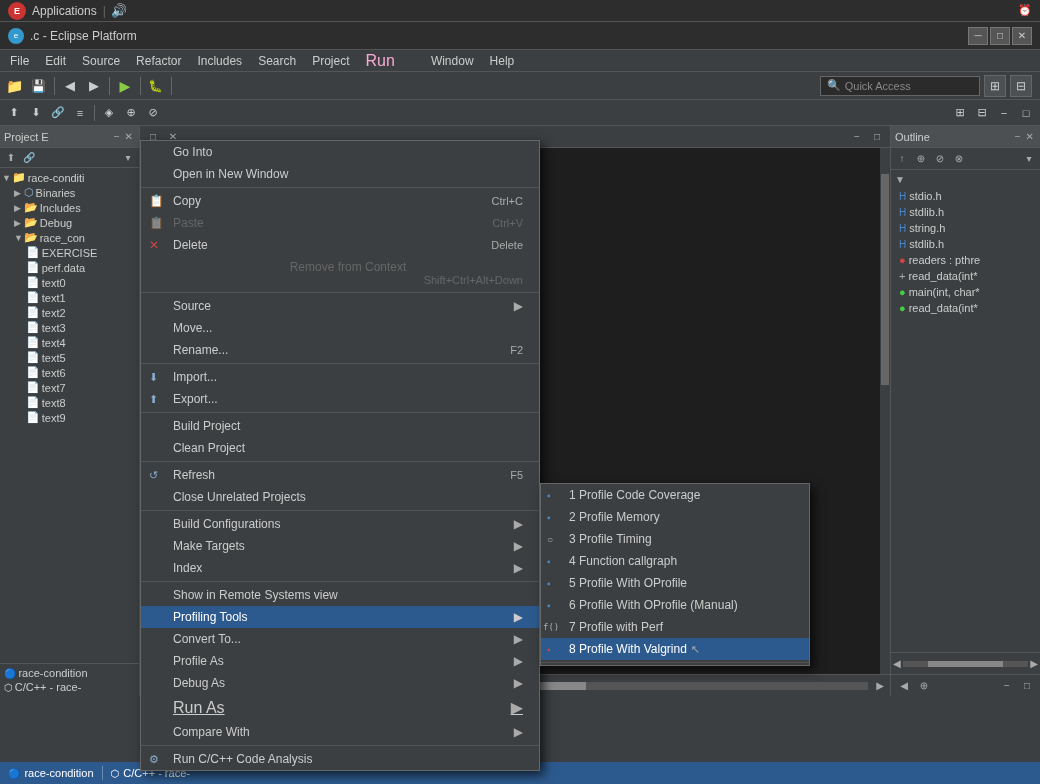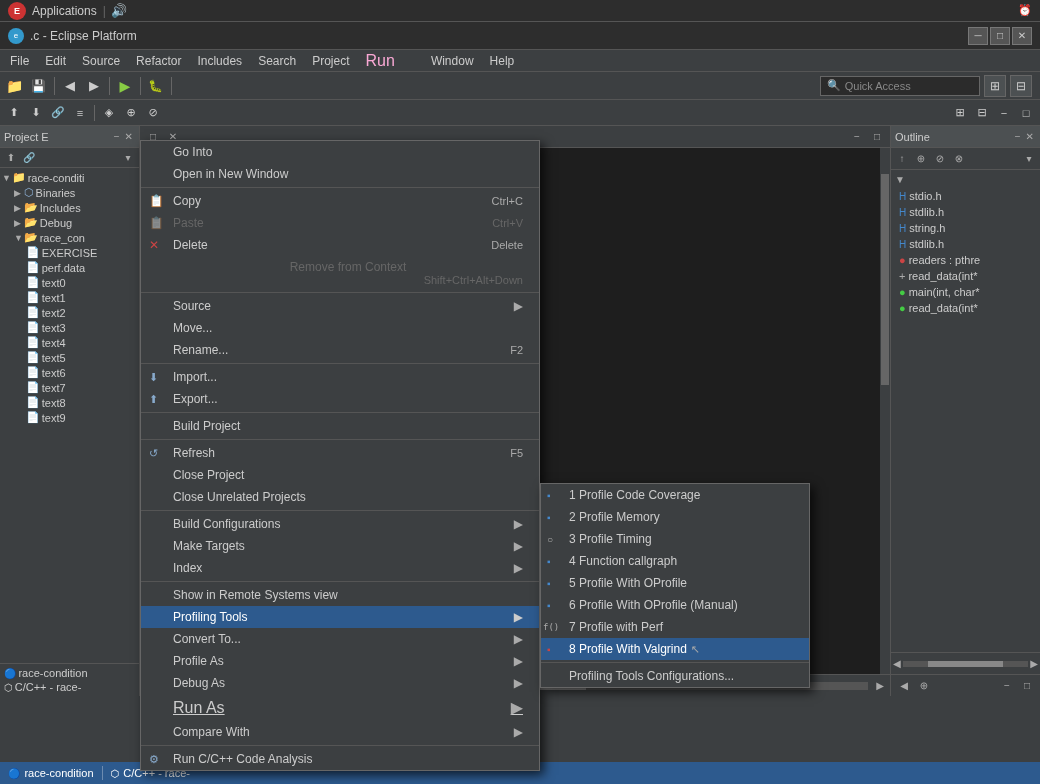--- a/index.html
+++ b/index.html
@@ -400,32 +400,32 @@
       <span style="position: absolute; left: 8px; font-size: 11px; color: #88aacc;">⬆</span>
       <span>Export...</span>
     </div>
 
     <div style="height: 1px; background: #555; margin: 2px 0;"></div>
 
     <div style="display: flex; align-items: flex-end; padding: 4px 16px 4px 32px; font-size: 12px; color: #cccccc; cursor: pointer;">
       <span>Build Project</span>
     </div>
 
+    <div style="display: flex; align-items: center; padding: 4px 16px 4px 32px; font-size: 12px; color: #cccccc; cursor: pointer;">
+      <span>Clean Project</span>
+    </div>
 
     <div style="height: 1px; background: #555; margin: 2px 0;"></div>
 
     <div style="display: flex; align-items: center; padding: 4px 16px 4px 32px; font-size: 12px; color: #cccccc; cursor: pointer; position: relative;">
       <span style="position: absolute; left: 8px; font-size: 11px; color: #88aacc;">↺</span>
       <span>Refresh</span>
       <span style="margin-left: auto; color: #aaa; font-size: 11px; padding-left: 20px;">F5</span>
     </div>
 
-    <div style="display: flex; align-items: center; padding: 4px 16px 4px 32px; font-size: 12px; color: #cccccc; cursor: pointer;">
-      <span>Close Project</span>
-    </div>
 
     <div style="display: flex; align-items: center; padding: 4px 16px 4px 32px; font-size: 12px; color: #cccccc; cursor: pointer;">
       <span>Close Unrelated Projects</span>
     </div>
 
     <div style="height: 1px; background: #555; margin: 2px 0;"></div>
 
     <div style="display: flex; align-items: center; padding: 4px 16px 4px 32px; font-size: 12px; color: #cccccc; cursor: pointer;">
       <span>Build Configurations</span>
       <span style="margin-left: auto; color: #aaa;">▶</span>
@@ -526,23 +526,20 @@
 
     <div style="display: flex; align-items: center; padding: 4px 12px 4px 28px; font-size: 12px; color: #ffffff; cursor: pointer; position: relative; white-space: nowrap; background: #2d5a8e;">
       <span style="position: absolute; left: 6px; font-size: 10px; color: #cc4444;">▪</span>
       <span>8 Profile With Valgrind</span>
 
       <span style="margin-left: 4px; color: #aaa; font-size: 11px;">↖</span>
     </div>
 
     <div style="height: 1px; background: #555; margin: 2px 0;"></div>
 
-    <div style="display: flex; align-items: center; padding: 4px 12px 4px 28px; font-size: 12px; color: #cccccc; cursor: pointer; white-space: nowrap;">
-      <span>Profiling Tools Configurations...</span>
-    </div>
   </div>
 
   <div style="height: 22px; background: #2d5a8e; display: flex; align-items: center; padding: 0 8px; font-size: 11px; color: #ffffff; gap: 8px; position: absolute; bottom: 0; left: 0; right: 0;">
     <div style="display: flex; align-items: center; gap: 4px;">
       <span style="font-size: 10px;">🔵</span>
       <span>race-condition</span>
     </div>
     <div style="width: 1px; height: 14px; background: rgba(255,255,255,0.3);"></div>
     <div style="display: flex; align-items: center; gap: 4px;">
       <span style="font-size: 10px;">⬡</span>

